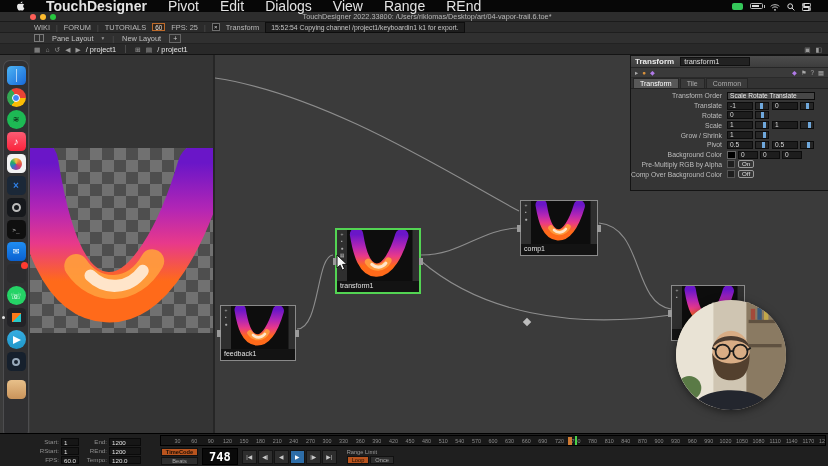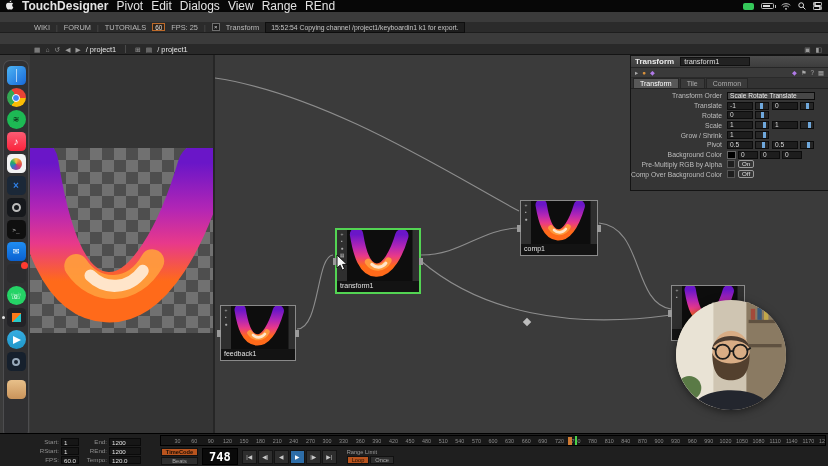--- a/index.html
+++ b/index.html
@@ -2,21 +2,21 @@
 <html><head>
 <meta charset="utf-8">
 <style>
   *{margin:0;padding:0;box-sizing:border-box}
   html,body{background:#151515}
   #screen{position:relative;width:828px;height:466px;background:#3b3b3b;overflow:hidden;
     font-family:"Liberation Sans",sans-serif;color:#ddd}
 
   
   .menubar{position:absolute;left:0;top:0;right:0;height:12px;background:#070707;display:flex;
-    align-items:center;gap:8px;padding:0 6px;font-size:12px;color:#e3e3e3;z-index:90}
+    align-items:center;gap:21px;padding:0 17px;font-size:14px;color:#e3e3e3;z-index:90}
   .menubar .app{font-weight:bold}
   .menu-right{margin-left:auto;display:flex;align-items:center;gap:7px}
   .mi-green{width:11px;height:7px;border-radius:2px;background:#34c759}
   .mi-batt{width:13px;height:6px;border:1px solid #bbb;border-radius:1.5px;position:relative}
   .mi-batt i{position:absolute;left:1px;top:1px;bottom:1px;width:7px;background:#ddd}
   .mi-batt:after{content:"";position:absolute;right:-3px;top:1px;width:1.5px;height:2.5px;background:#bbb}
 
   
   .titlebar{position:absolute;top:12px;left:0;right:0;height:10px;background:#2d2d2d;
     border-bottom:1px solid #1b1b1b;display:flex;align-items:center;z-index:89}
@@ -227,35 +227,51 @@
           </svg></span>
       <span><svg width="9" height="8" viewBox="0 0 9 8">
             <rect x="0" y="0.5" width="9" height="3" rx="1.5" stroke="#ddd" fill="none"></rect>
             <circle cx="2" cy="2" r="1" fill="#ddd"></circle>
             <rect x="0" y="4.5" width="9" height="3" rx="1.5" stroke="#ddd" fill="none"></rect>
             <circle cx="7" cy="6" r="1" fill="#ddd"></circle>
           </svg></span>
     </span>
   </div>
 
+  <div class="titlebar">
+    <span class="lights">
+      <span class="light l-red"></span>
+      <span class="light l-yel"></span>
+      <span class="light l-grn"></span>
+    </span>
+    <span class="title-text">TouchDesigner 2022.33800: /Users/riklomas/Desktop/art/04-vapor-trail.6.toe*</span>
+  </div>
 
   <div class="toolbar1">
     <span>WIKI</span>
     <span class="sep">|</span>
     <span>FORUM</span>
     <span class="sep">|</span>
     <span>TUTORIALS</span>
     <span class="fps-box">60</span>
     <span>FPS: 25</span>
     <span class="sep">|</span>
     <span class="rt-check">×</span>
     <span>Transform</span>
     <span class="status-msg">15:52:54 Copying channel /project1/keyboardin1 k1 for export.</span>
   </div>
 
+  <div class="toolbar2">
+    <span class="icon-grid"></span>
+    <span>Pane Layout</span>
+    <span class="chev">▾</span>
+    <span class="sep">|</span>
+    <span>New Layout</span>
+    <span class="plus-box">+</span>
+  </div>
 
   <div class="pathbar">
     <span class="pb-icon">▦</span>
     <span class="pb-icon">⌂</span>
     <span class="pb-icon">↺</span>
     <span class="pb-icon">◀</span>
     <span class="pb-icon">▶</span>
     <span class="path-text">/ project1</span>
     <span class="vdiv"></span>
     <span class="pb-icon">⊞</span>

